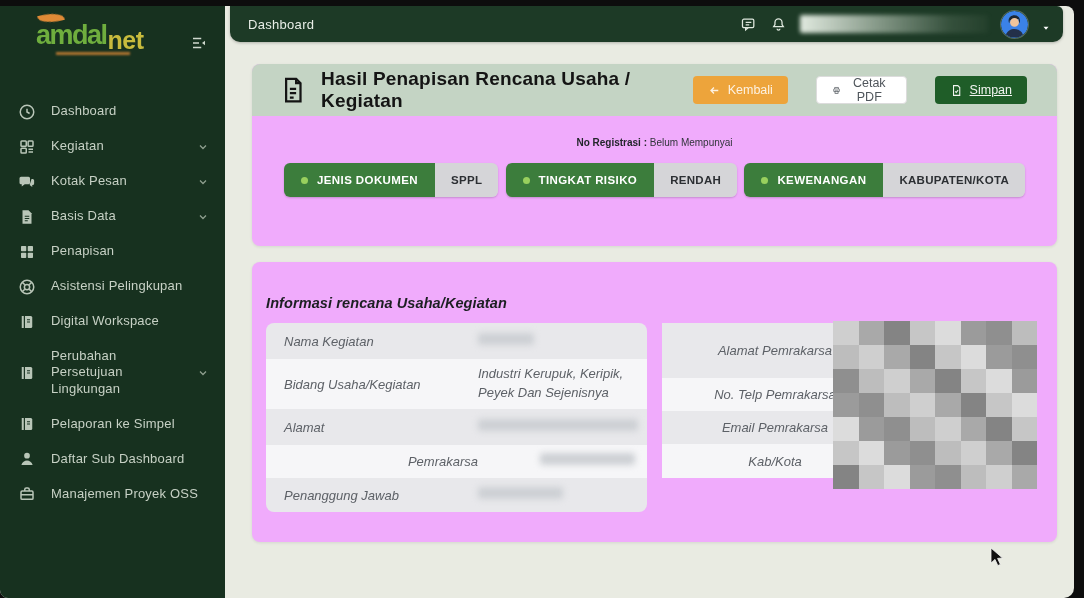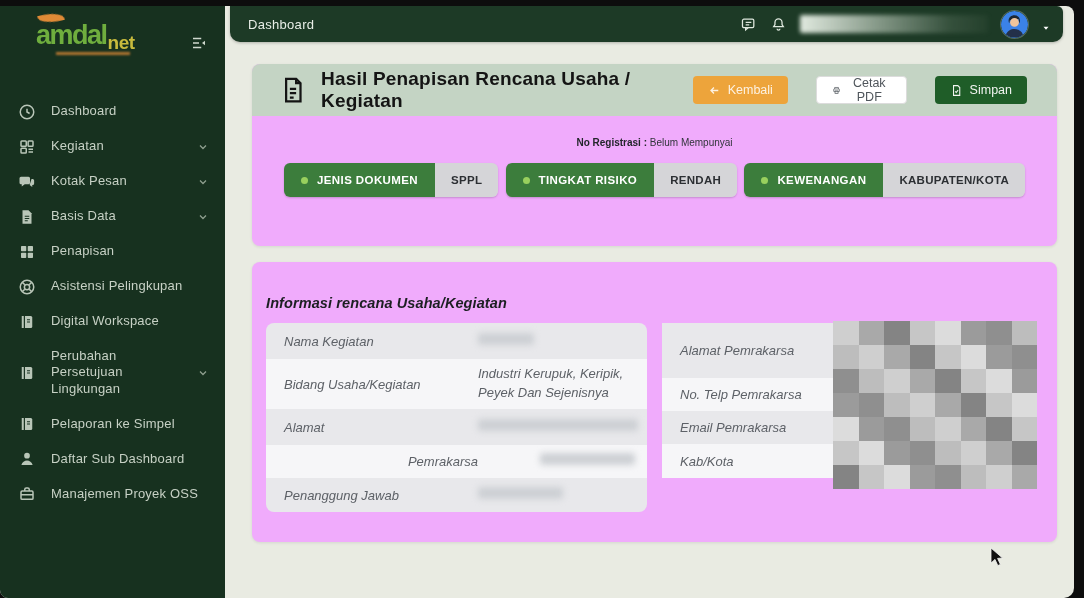--- a/index.html
+++ b/index.html
@@ -9,21 +9,21 @@
 
   .frame { position:absolute; left:0; top:6px; width:1074px; height:592px;
            background:#e9ebe2; border-radius:0 8px 10px 8px; overflow:hidden; }
 
   
   .sidebar { position:absolute; left:0; top:0; bottom:0; width:225px;
              background:#17311f; color:#c7d1c5; z-index:5; }
   .logo-wrap { position:relative; padding:14px 0 0 36px; height:62px; }
   .logo { position:relative; display:inline-block; cursor:pointer; }
   .logo-a { color:#6fae3e; font-weight:bold; font-size:27px; letter-spacing:-1.5px; }
-  .logo-net { color:#c8bb3d; font-weight:bold; font-size:19px; letter-spacing:-0.5px;
+  .logo-net { color:#c8bb3d; font-weight:bold; font-size:25px; letter-spacing:-0.5px;
               position:relative; top:5px; left:1px; }
   .logo-leaf { position:absolute; left:2px; top:-7px; width:26px; height:10px;
                background:#e08a36; border-radius:0 90% 0 90%; transform:rotate(-14deg);
                filter:blur(0.7px); }
   .logo-tagline { width:74px; height:3px; margin:1px 0 0 20px;
                   background:rgba(224,138,54,.75); filter:blur(1px); }
   .menu-fold { position:absolute; right:17px; top:28px; width:18px; height:18px;
                color:#cfd8cd; cursor:pointer; }
 
   .menu { margin-top:26px; }
@@ -59,21 +59,21 @@
   .band-icon { width:30px; height:30px; color:#141414; flex-shrink:0; }
   .band-title { font-size:19px; font-weight:bold; color:#141414; margin-left:13px;
                 letter-spacing:.2px; }
   .band-btns { margin-left:auto; display:flex; gap:28px; }
   .btn { height:28px; border:none; border-radius:4px; font-size:12.5px;
          font-family:"Liberation Sans", sans-serif;
          display:inline-flex; align-items:center; gap:7px; padding:0 15px; cursor:pointer; }
   .btn svg { width:13px; height:13px; }
   .btn-back { background:#eda43b; color:rgba(255,255,255,.85); }
   .btn-print { background:#ffffff; color:#4f555b; border:1px solid #dcdcdc; }
-  .btn-save { background:#1f5d28; color:#f2f5f1; }
+  .btn-save { background:#1f5d28; color:#f2f5f1;text-decoration:underline; }
 
   .reg-line { text-align:center; margin-top:21px; font-size:10px; color:#30343a; }
   .reg-line .reg-label { font-weight:bold; color:#23262b; }
 
   .badges-row { display:flex; justify-content:space-between; padding:0 32px; margin-top:15px; }
   .badge { display:inline-flex; height:34px; border-radius:6px; overflow:hidden;
            box-shadow:0 1px 2px rgba(0,0,0,.18); }
   .badge-key { background:#3c7d3c; color:#ffffff; display:flex; align-items:center;
                gap:9px; padding:0 17px; font-weight:bold; font-size:11.5px; letter-spacing:.4px; }
   .badge-dot { width:7px; height:7px; border-radius:50%; background:#99d05e; }
@@ -83,21 +83,21 @@
   .info-heading { padding:33px 0 0 14px; font-size:14.5px; font-weight:bold; color:#1c1f22;
                   letter-spacing:.1px; }
   .tables { display:flex; gap:15px; margin-top:12px; padding-left:14px; }
   .itable { border-radius:8px; overflow:hidden; font-size:13px; color:#5d6167; }
   .itable-left  { width:381px; }
   .itable-right { width:375px; overflow:visible; position:relative; }
   .irow { display:flex; align-items:center; padding-left:18px; }
   .irow:nth-child(odd)  { background:#e8e8eb; }
   .irow:nth-child(even) { background:#f6f6f8; }
   .itable-left .irow .label { width:194px; flex-shrink:0; }
-  .itable-right .irow .label { width:190px; flex-shrink:0; }
+  .itable-right .irow .label { width:190px; flex-shrink:0;text-align:center; }
   .irow .val { flex:1; padding-right:12px; line-height:1.45; color:#5d6167; }
   .redacted { height:12px; border-radius:3px; background:#cdd0d4; filter:blur(3px); }
 
   .mosaic { position:absolute; left:171px; top:-2px; width:204px; height:168px;
             display:grid; z-index:3; }
   .mosaic div { width:100%; height:100%; }
 
   .cursor { position:absolute; left:990px; top:541px; width:15px; height:21px; z-index:50; }
 </style>
 </head>

